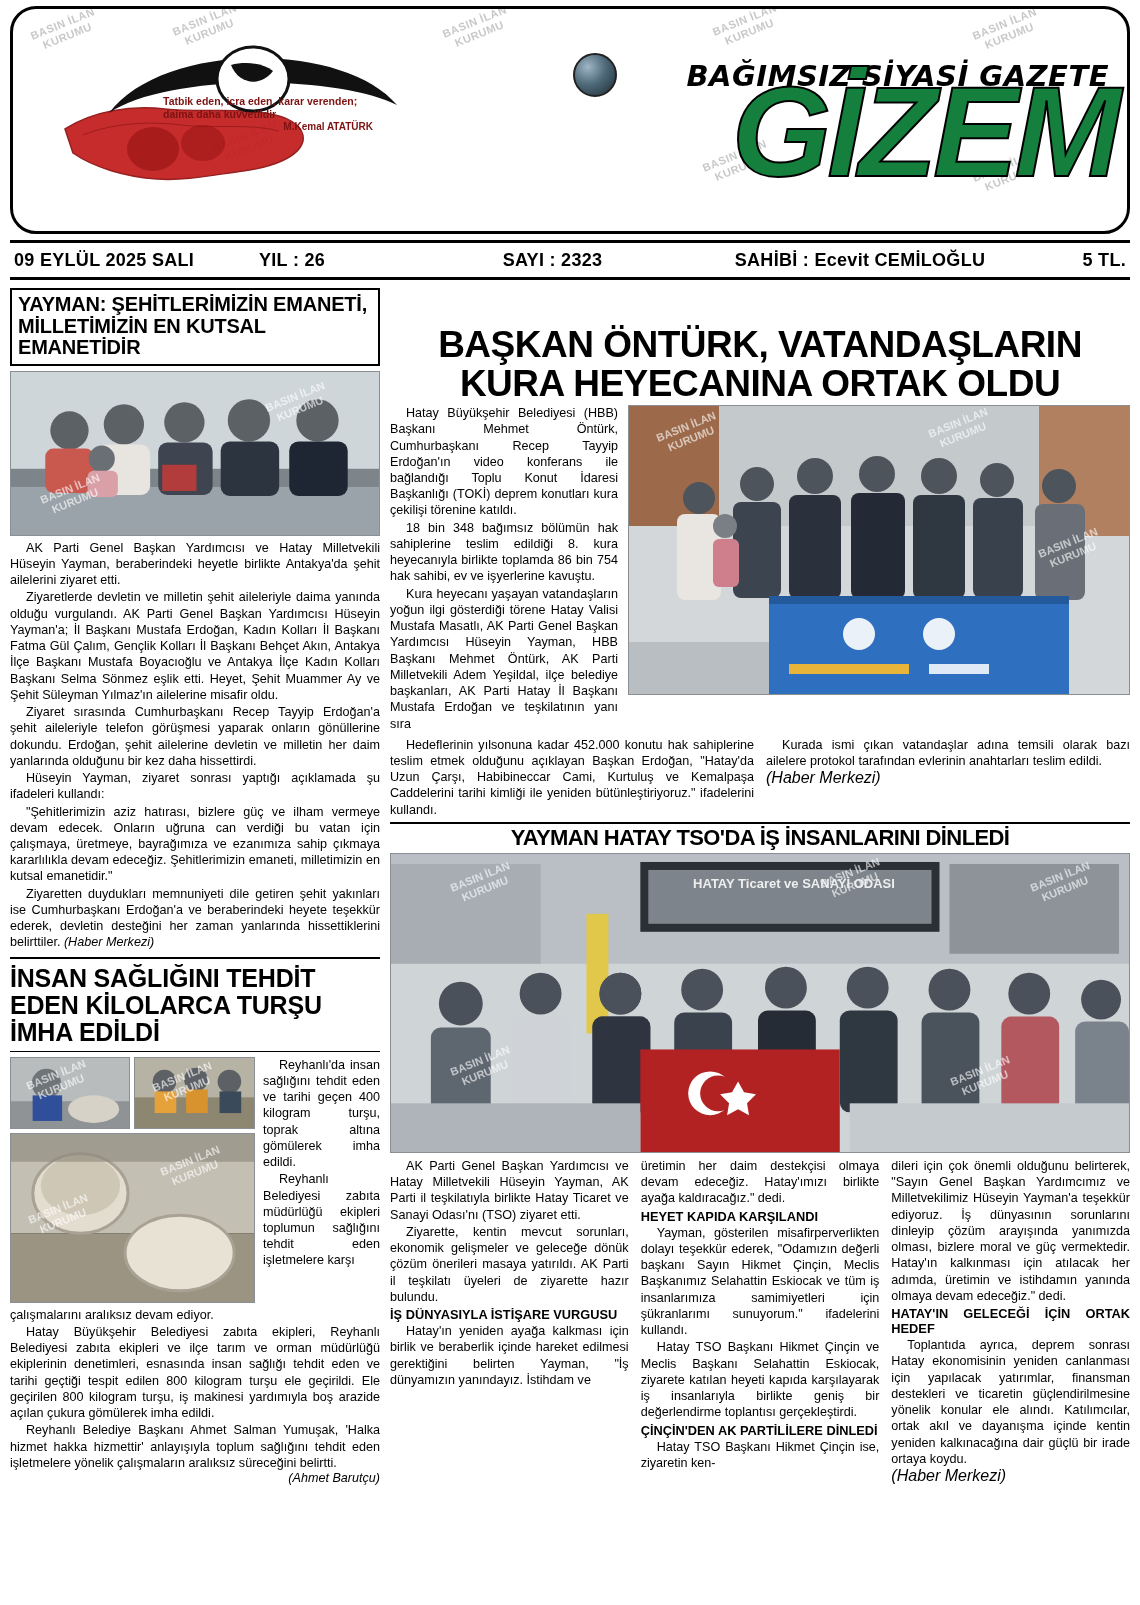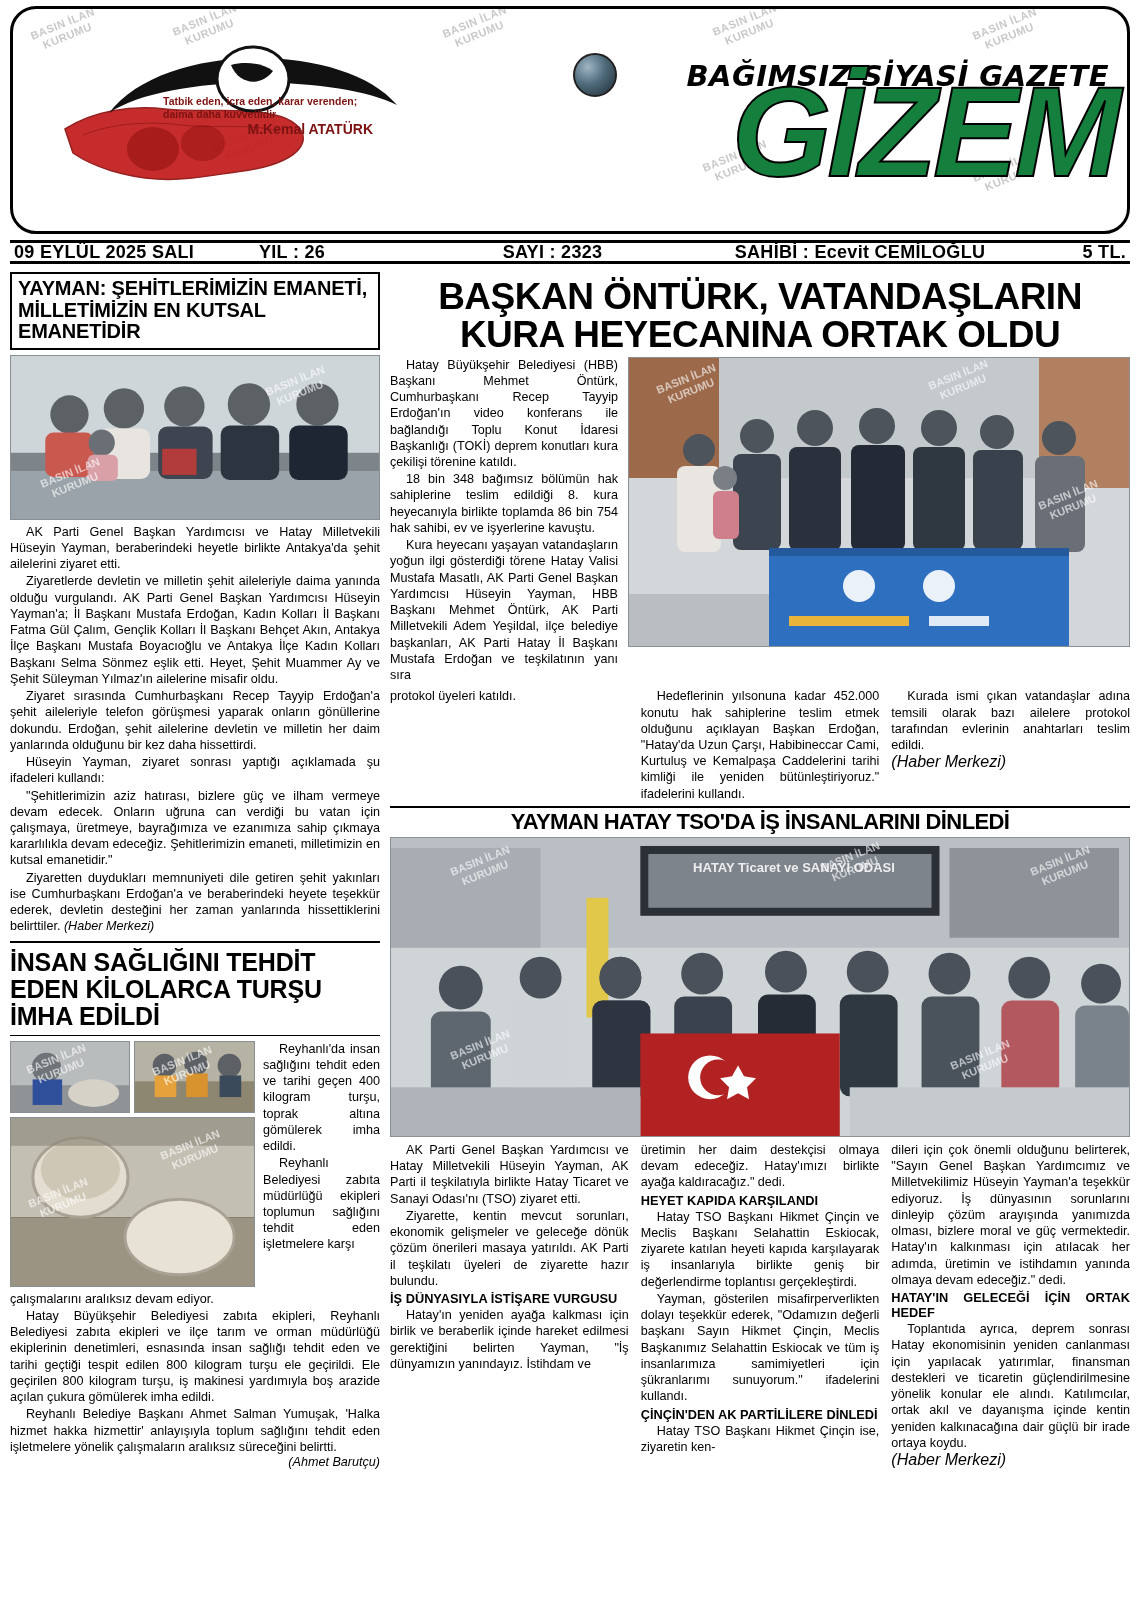--- a/index.html
+++ b/index.html
@@ -33,21 +33,21 @@
     white-space: pre-line;
   }
   .mh-eye {
     position:absolute; left:90px; top:26px; width:300px; height:120px;
   }
   .mh-map { position:absolute; left:40px; top:62px; width:260px; height:140px; }
   .mh-quote {
     position:absolute; left:150px; top:86px; width:210px;
     font-size:10.5px; font-weight:bold; color:#7d1212; line-height:1.25;
   }
-  .mh-quote .author { display:block; text-align:right; font-size:14px; }
+  .mh-quote .author { display:block; text-align:right; font-size:10px; }
   .mh-tag {
     position:absolute; right:18px; top:50px;
     font-size: 29px; font-weight:bold; font-style:italic;
     letter-spacing:0.5px;
     font-family:"DejaVu Sans", sans-serif;
   }
   .mh-title {
     position:absolute; right:10px; top:62px;
     font-size: 128px; line-height:0.95; font-weight:bold; font-style:italic;
     letter-spacing:-4px;
@@ -59,21 +59,21 @@
     position:absolute; left:560px; top:44px; width:44px; height:44px;
     border-radius:50%;
     background: radial-gradient(circle at 32% 30%, #9fb6c4 0%, #4f6a7a 45%, #1d2b33 100%);
     border:2px solid #222;
   }
 
   
   .infobar {
     margin-top:6px;
     border-top:3px solid #000; border-bottom:3px solid #000;
-    height:24px; display:flex; align-items:center;
+    height:40px; display:flex; align-items:center;
     font-size:18px; font-weight:bold; letter-spacing:0.3px;
   }
   .infobar .c { padding:0 4px; }
   .ib-date { width:245px; }
   .ib-year { width:150px; }
   .ib-issue { flex:1; text-align:center; }
   .ib-owner { width:320px; text-align:center;}
   .ib-price { width:110px; text-align:right; }
 
   
@@ -351,23 +351,20 @@
 KURUMU</div>
             <div class="ph-wm" style="left:300px; top:10px;">BASIN İLAN
 KURUMU</div>
             <div class="ph-wm" style="left:410px; top:130px;">BASIN İLAN
 KURUMU</div>
           </div>
         </div>
       </div>
 
       <div class="flow3">
-        <div>
-          <p class="body" style="text-indent:0;">protokol üyeleri katıldı.</p>
-        </div>
         <div>
           <p class="body">Hedeflerinin yılsonuna kadar 452.000 konutu hak sahiplerine teslim etmek olduğunu açıklayan Başkan Erdoğan, "Hatay'da Uzun Çarşı, Habibineccar Cami, Kurtuluş ve Kemalpaşa Caddelerini tarihi kimliği ile yeniden bütünleştiriyoruz." ifadelerini kullandı.</p>
         </div>
         <div>
           <p class="body">Kurada ismi çıkan vatandaşlar adına temsili olarak bazı ailelere protokol tarafından evlerinin anahtarları teslim edildi.</p>
           <div style="text-align:left;" class="byline body">(Haber Merkezi)</div>
         </div>
       </div>
 
       <div class="rule" style="margin:4px 0 2px;"></div>
@@ -428,22 +425,22 @@
       <div class="flow3">
         <div>
           <p class="body">AK Parti Genel Başkan Yardımcısı ve Hatay Milletvekili Hüseyin Yayman, AK Parti il teşkilatıyla birlikte Hatay Ticaret ve Sanayi Odası'nı (TSO) ziyaret etti.</p>
           <p class="body">Ziyarette, kentin mevcut sorunları, ekonomik gelişmeler ve geleceğe dönük çözüm önerileri masaya yatırıldı. AK Parti il teşkilatı üyeleri de ziyarette hazır bulundu.</p>
           <div class="subhead">İŞ DÜNYASIYLA İSTİŞARE VURGUSU</div>
           <p class="body">Hatay'ın yeniden ayağa kalkması için birlik ve beraberlik içinde hareket edilmesi gerektiğini belirten Yayman, "İş dünyamızın yanındayız. İstihdam ve</p>
         </div>
         <div>
           <p class="body" style="text-indent:0;">üretimin her daim destekçisi olmaya devam edeceğiz. Hatay'ımızı birlikte ayağa kaldıracağız." dedi.</p>
           <div class="subhead">HEYET KAPIDA KARŞILANDI</div>
+          <p class="body">Yayman, gösterilen misafirperverlikten dolayı teşekkür ederek, "Odamızın değerli başkanı Sayın Hikmet Çinçin, Meclis Başkanımız Selahattin Eskiocak ve tüm iş insanlarımıza samimiyetleri için şükranlarımı sunuyorum." ifadelerini kullandı.</p>
           <p class="body">Hatay TSO Başkanı Hikmet Çinçin ve Meclis Başkanı Selahattin Eskiocak, ziyarete katılan heyeti kapıda karşılayarak iş insanlarıyla birlikte geniş bir değerlendirme toplantısı gerçekleştirdi.</p>
-          <p class="body">Yayman, gösterilen misafirperverlikten dolayı teşekkür ederek, "Odamızın değerli başkanı Sayın Hikmet Çinçin, Meclis Başkanımız Selahattin Eskiocak ve tüm iş insanlarımıza samimiyetleri için şükranlarımı sunuyorum." ifadelerini kullandı.</p>
           <div class="subhead">ÇİNÇİN'DEN AK PARTİLİLERE DİNLEDİ</div>
           <p class="body">Hatay TSO Başkanı Hikmet Çinçin ise, ziyaretin ken-</p>
         </div>
         <div>
           <p class="body" style="text-indent:0;">dileri için çok önemli olduğunu belirterek, "Sayın Genel Başkan Yardımcımız ve Milletvekilimiz Hüseyin Yayman'a teşekkür ediyoruz. İş dünyasının sorunlarını dinleyip çözüm arayışında yanımızda olması, bizlere moral ve güç vermektedir. Hatay'ın kalkınması için atılacak her adımda, üretimin ve istihdamın yanında olmaya devam edeceğiz." dedi.</p>
           <div class="subhead">HATAY'IN GELECEĞİ İÇİN ORTAK HEDEF</div>
           <p class="body">Toplantıda ayrıca, deprem sonrası Hatay ekonomisinin yeniden canlanması için yapılacak yatırımlar, finansman destekleri ve ticaretin güçlendirilmesine yönelik konular ele alındı. Katılımcılar, ortak akıl ve dayanışma içinde kentin yeniden kalkınacağına dair güçlü bir irade ortaya koydu.</p>
           <div class="byline body" style="text-indent:0;">(Haber Merkezi)</div>
         </div>
       </div>

